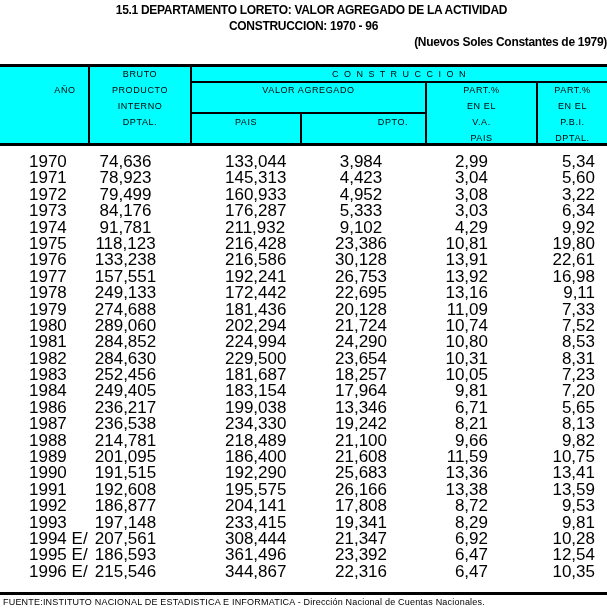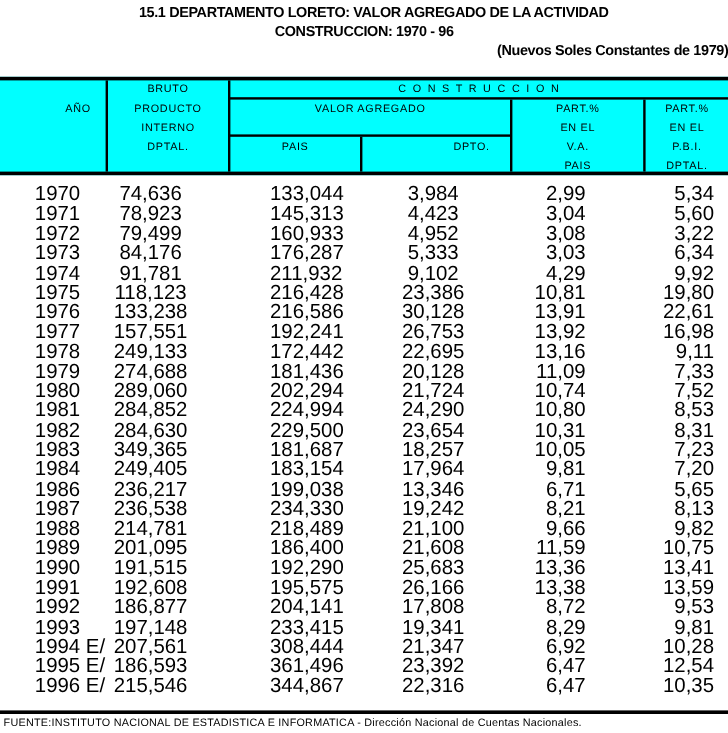--- a/index.html
+++ b/index.html
@@ -173,21 +173,21 @@
     <div class="row">
       <span class="c-year">1982</span>
       <span class="c-pbi">284,630</span>
       <span class="c-pais">229,500</span>
       <span class="c-dpto">23,654</span>
       <span class="c-va">10,31</span>
       <span class="c-pbid">8,31</span>
     </div>
     <div class="row">
       <span class="c-year">1983</span>
-      <span class="c-pbi">349,365</span>
+      <span class="c-pbi">252,456</span>
       <span class="c-pais">181,687</span>
       <span class="c-dpto">18,257</span>
       <span class="c-va">10,05</span>
       <span class="c-pbid">7,23</span>
     </div>
     <div class="row">
       <span class="c-year">1984</span>
       <span class="c-pbi">249,405</span>
       <span class="c-pais">183,154</span>
       <span class="c-dpto">17,964</span>

